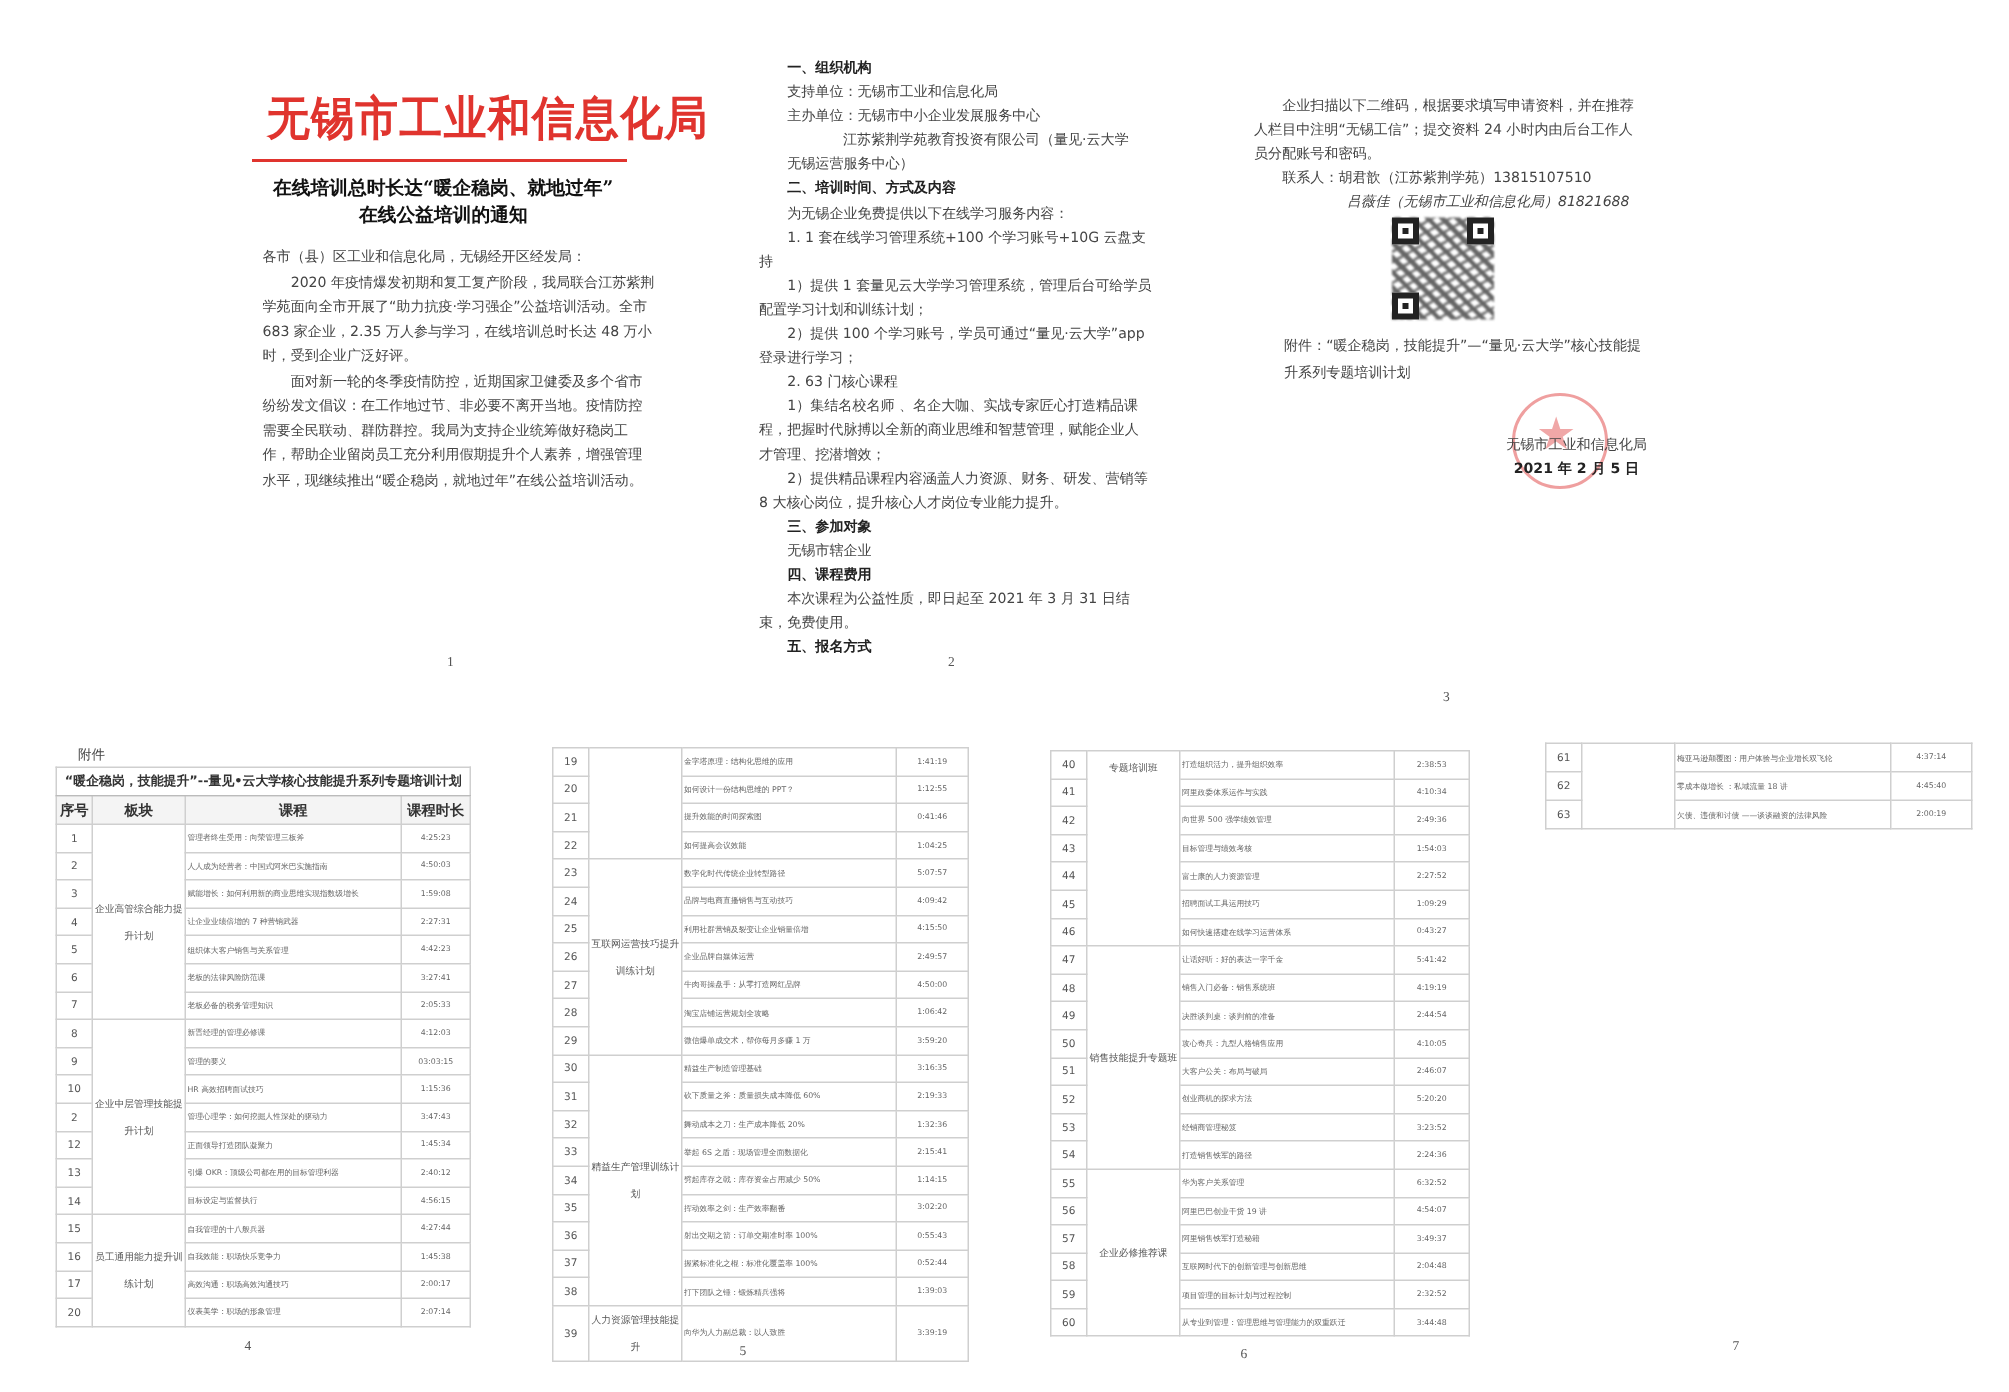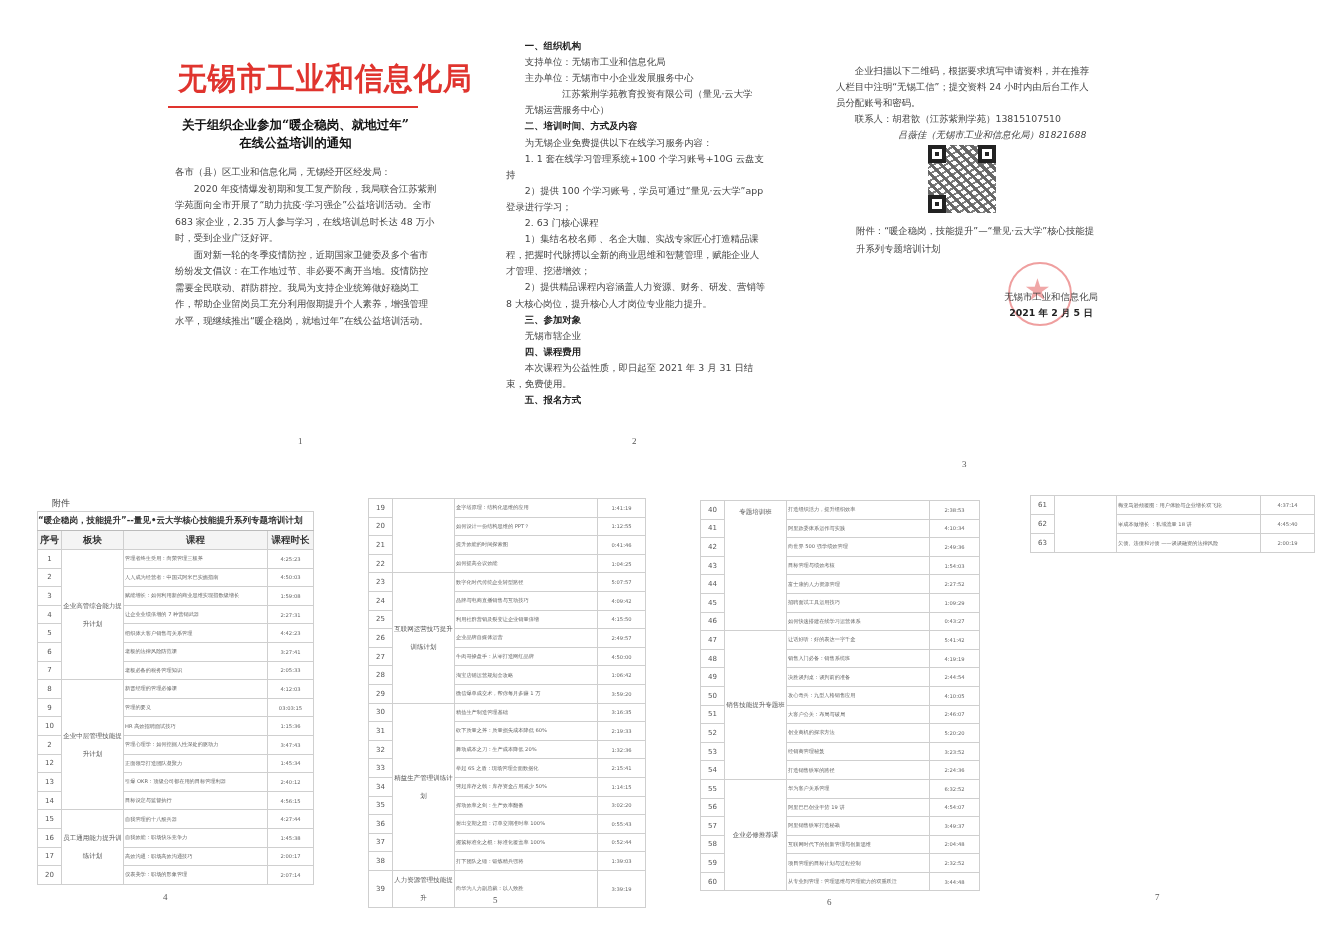--- a/index.html
+++ b/index.html
@@ -48,21 +48,21 @@
   td, th { border: 1px solid #cfcfcf; font-family: "DejaVu Sans", sans-serif; font-weight: normal; overflow: hidden; white-space: nowrap; }
   td.no { text-align: center; font-size: 7px; color: #555; }
   td.mod { text-align: center; font-size: 6.5px; color: #555; white-space: normal; line-height: 18px; vertical-align: middle; }
   td.course { font-size: 5.2px; color: #666; padding-left: 1px; }
   td.dur { text-align: center; font-size: 5.2px; color: #666; }
 
   #p4 { left: 30px; top: 495px; width: 290px; height: 420px; }
   .attach-label { position: absolute; left: 22px; top: 2px; font-size: 9px; color: #444; font-family: "DejaVu Sans", sans-serif; }
   #p4 .tbl-wrap { left: 7px; top: 16px; }
   #p4 table { width: 276px; border: 1px solid #bbb; }
-  .t-title td { font-size: 8.6px; font-weight: bold; color: #333; text-align: left; height: 19px; border-bottom: 1px solid #bbb; }
+  .t-title td { font-size: 8.6px; font-weight: bold; color: #333; text-align: center; height: 19px; border-bottom: 1px solid #bbb; }
   .t-head td { font-size: 9.5px; font-weight: bold; color: #333; text-align: center; height: 19px; background: #f4f4f4; }
   #p4 tbody tr.r td { height: 18.6px; }
 
   #p5 { left: 365px; top: 495px; width: 285px; height: 420px; }
   #p5 .tbl-wrap { left: 3px; top: 3px; }
   #p5 table { width: 277px; border: 1px solid #bbb; }
   #p5 tbody tr.r td { height: 18.6px; }
 
   #p6 { left: 697px; top: 495px; width: 290px; height: 420px; }
   #p6 .tbl-wrap { left: 3px; top: 5px; }
@@ -74,41 +74,42 @@
   #p7 table { width: 284px; border: 1px solid #bbb; }
   #p7 tbody tr.r td { height: 19px; }
 </style>
 </head>
 <body>
 
 <div class="page" id="p1">
   <div class="org-title">无锡市工业和信息化局</div>
   <div class="red-rule"></div>
   <div class="notice-title">
-    <div>关于组织企业参加“暖企稳岗、就地过年”</div>
+    <div>在线培训总时长达“暖企稳岗、就地过年”</div>
     <div>在线公益培训的通知</div>
   </div>
   <div class="body-text">
     <p>各市（县）区工业和信息化局，无锡经开区经发局：</p>
     <p class="indent">2020 年疫情爆发初期和复工复产阶段，我局联合江苏紫荆学苑面向全市开展了“助力抗疫·学习强企”公益培训活动。全市 683 家企业，2.35 万人参与学习，在线培训总时长达 48 万小时，受到企业广泛好评。</p>
     <p class="indent">面对新一轮的冬季疫情防控，近期国家卫健委及多个省市纷纷发文倡议：在工作地过节、非必要不离开当地。疫情防控需要全民联动、群防群控。我局为支持企业统筹做好稳岗工作，帮助企业留岗员工充分利用假期提升个人素养，增强管理水平，现继续推出“暖企稳岗，就地过年”在线公益培训活动。</p>
   </div>
   <div class="pn" style="left:148px; top:406px;">1</div>
 </div>
 
 <div class="page" id="p2">
   <div class="body-text">
     <p class="h">一、组织机构</p>
     <p class="li">支持单位：无锡市工业和信息化局</p>
     <p class="li">主办单位：无锡市中小企业发展服务中心</p>
     <p class="sub">江苏紫荆学苑教育投资有限公司（量见·云大学</p>
     <p class="li">无锡运营服务中心）</p>
     <p class="h">二、培训时间、方式及内容</p>
     <p class="li">为无锡企业免费提供以下在线学习服务内容：</p>
     <p class="li">1. 1 套在线学习管理系统+100 个学习账号+10G 云盘支持</p>
+    <p class="li">1）提供 1 套量见云大学学习管理系统，管理后台可给学员配置学习计划和训练计划；</p>
     <p class="li">2）提供 100 个学习账号，学员可通过“量见·云大学”app 登录进行学习；</p>
     <p class="li">2. 63 门核心课程</p>
     <p class="li">1）集结名校名师 、名企大咖、实战专家匠心打造精品课程，把握时代脉搏以全新的商业思维和智慧管理，赋能企业人才管理、挖潜增效；</p>
     <p class="li">2）提供精品课程内容涵盖人力资源、财务、研发、营销等 8 大核心岗位，提升核心人才岗位专业能力提升。</p>
     <p class="h">三、参加对象</p>
     <p class="li">无锡市辖企业</p>
     <p class="h">四、课程费用</p>
     <p class="li">本次课程为公益性质，即日起至 2021 年 3 月 31 日结束，免费使用。</p>
     <p class="h">五、报名方式</p>
   </div>

